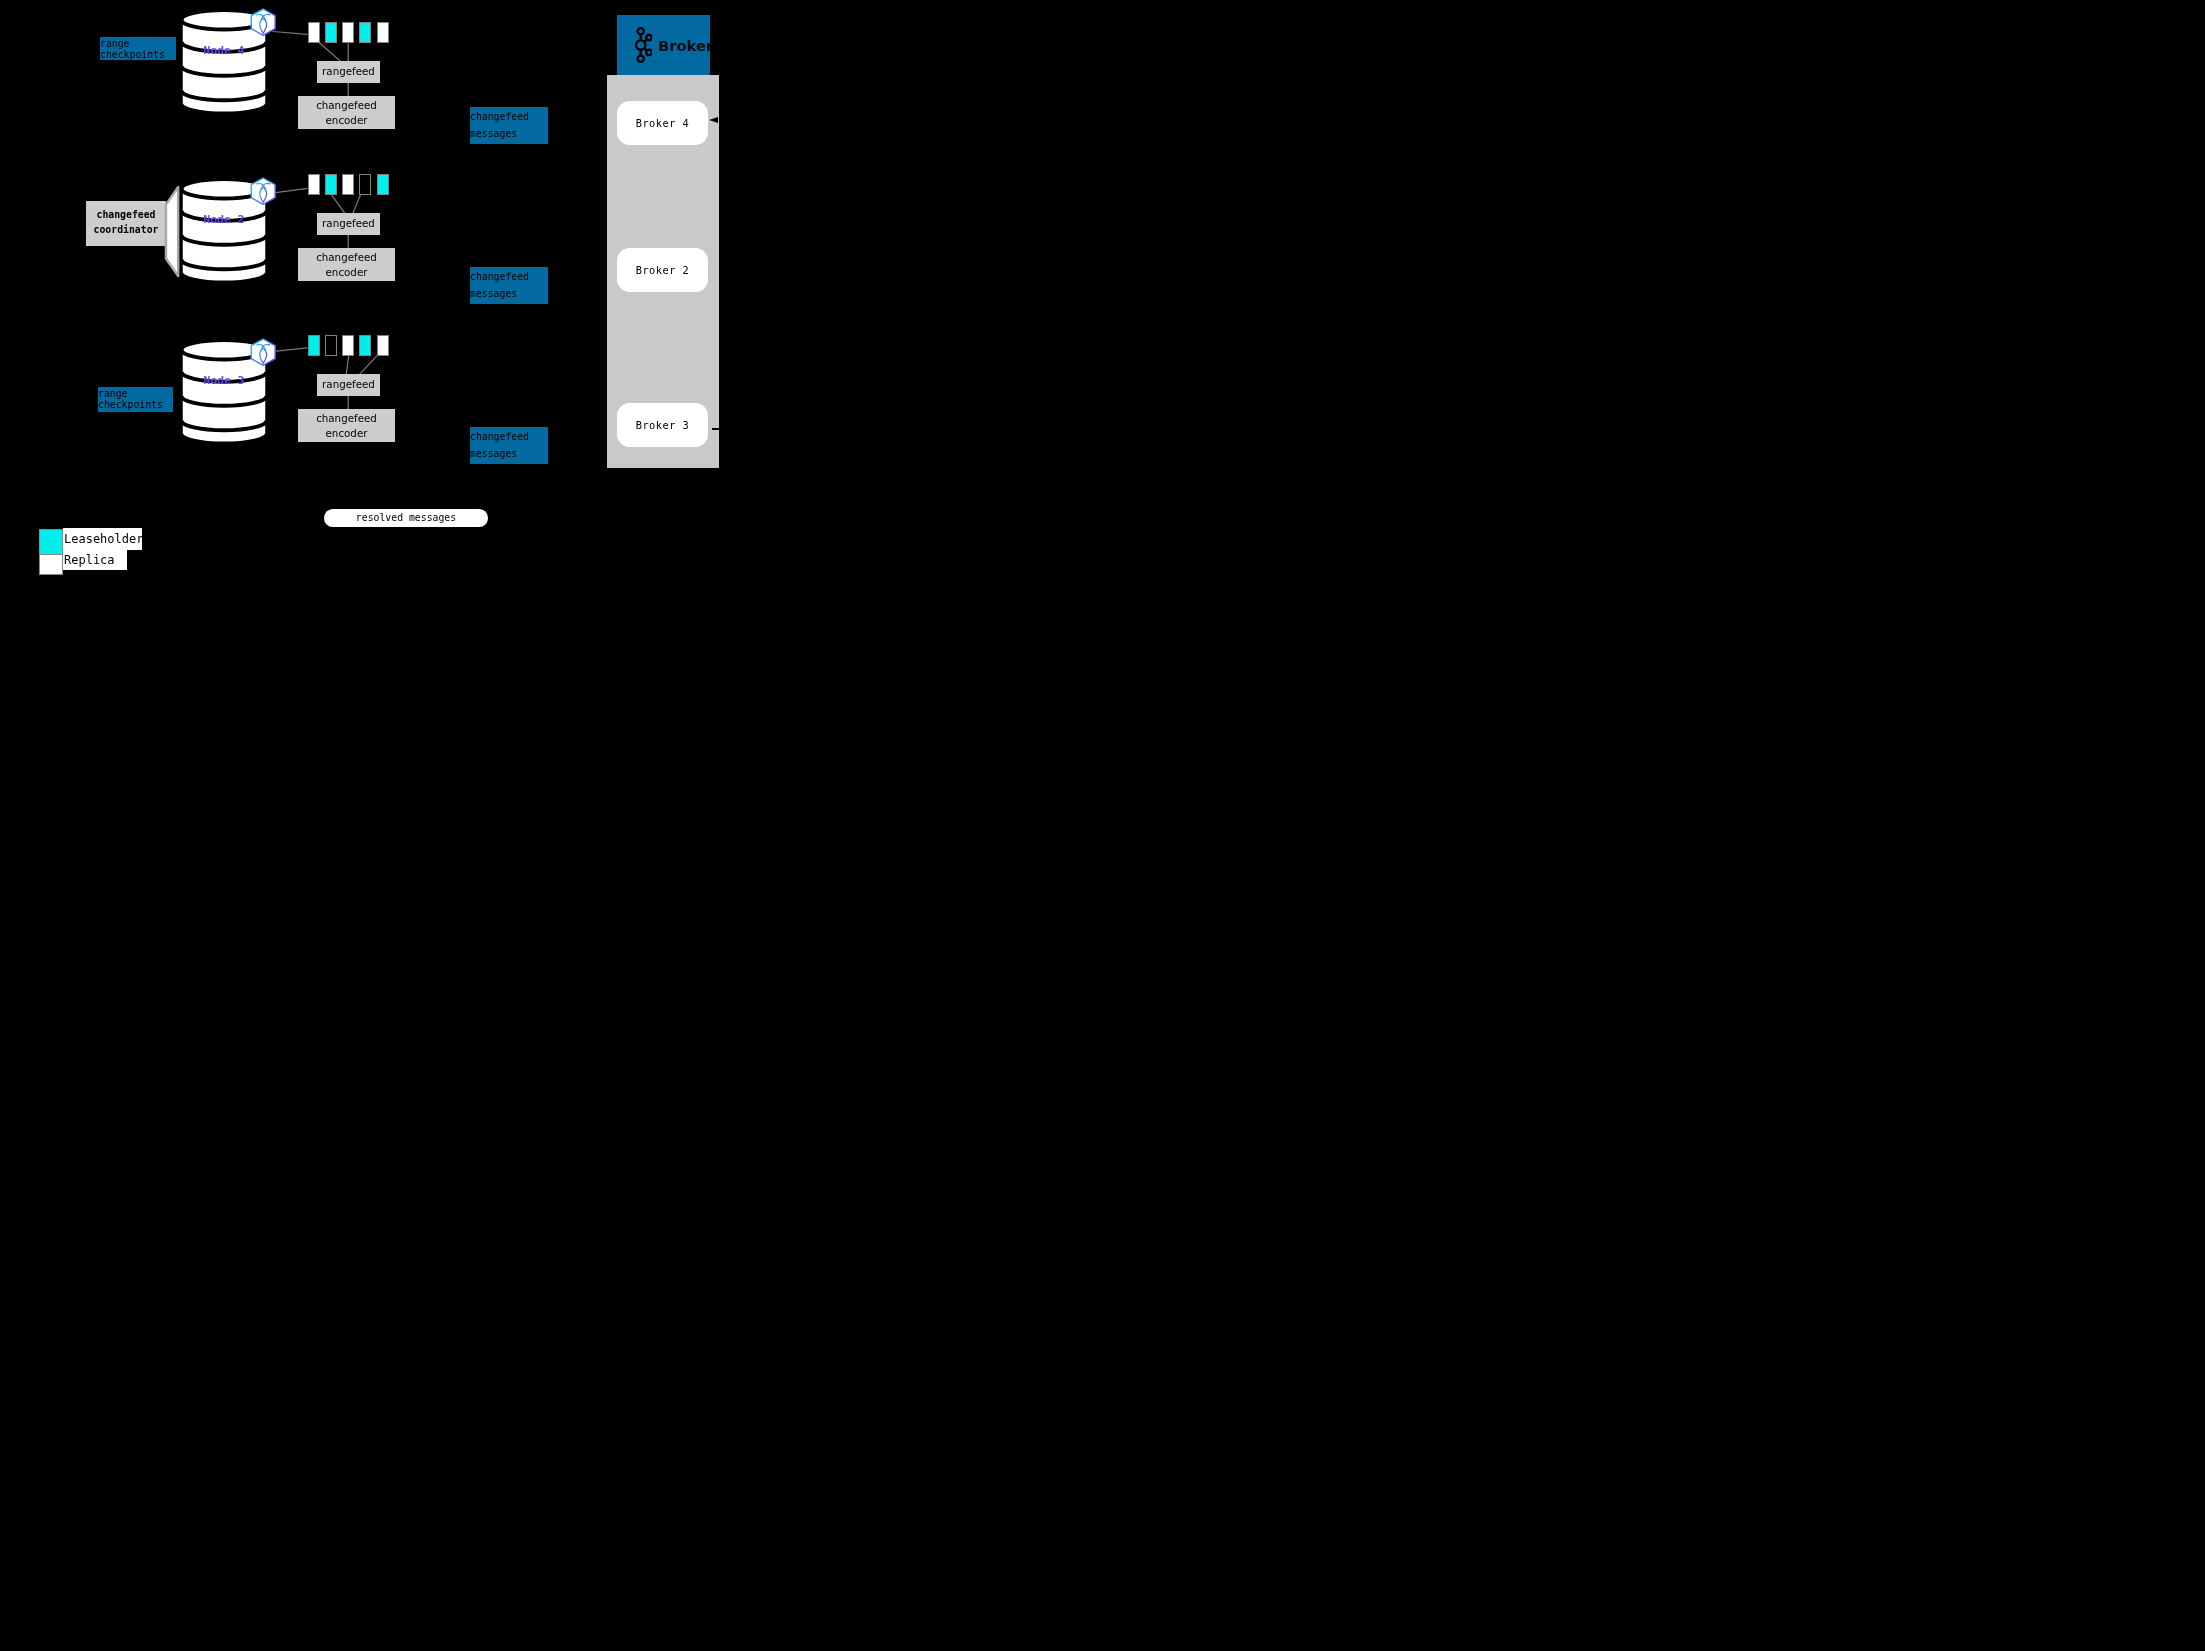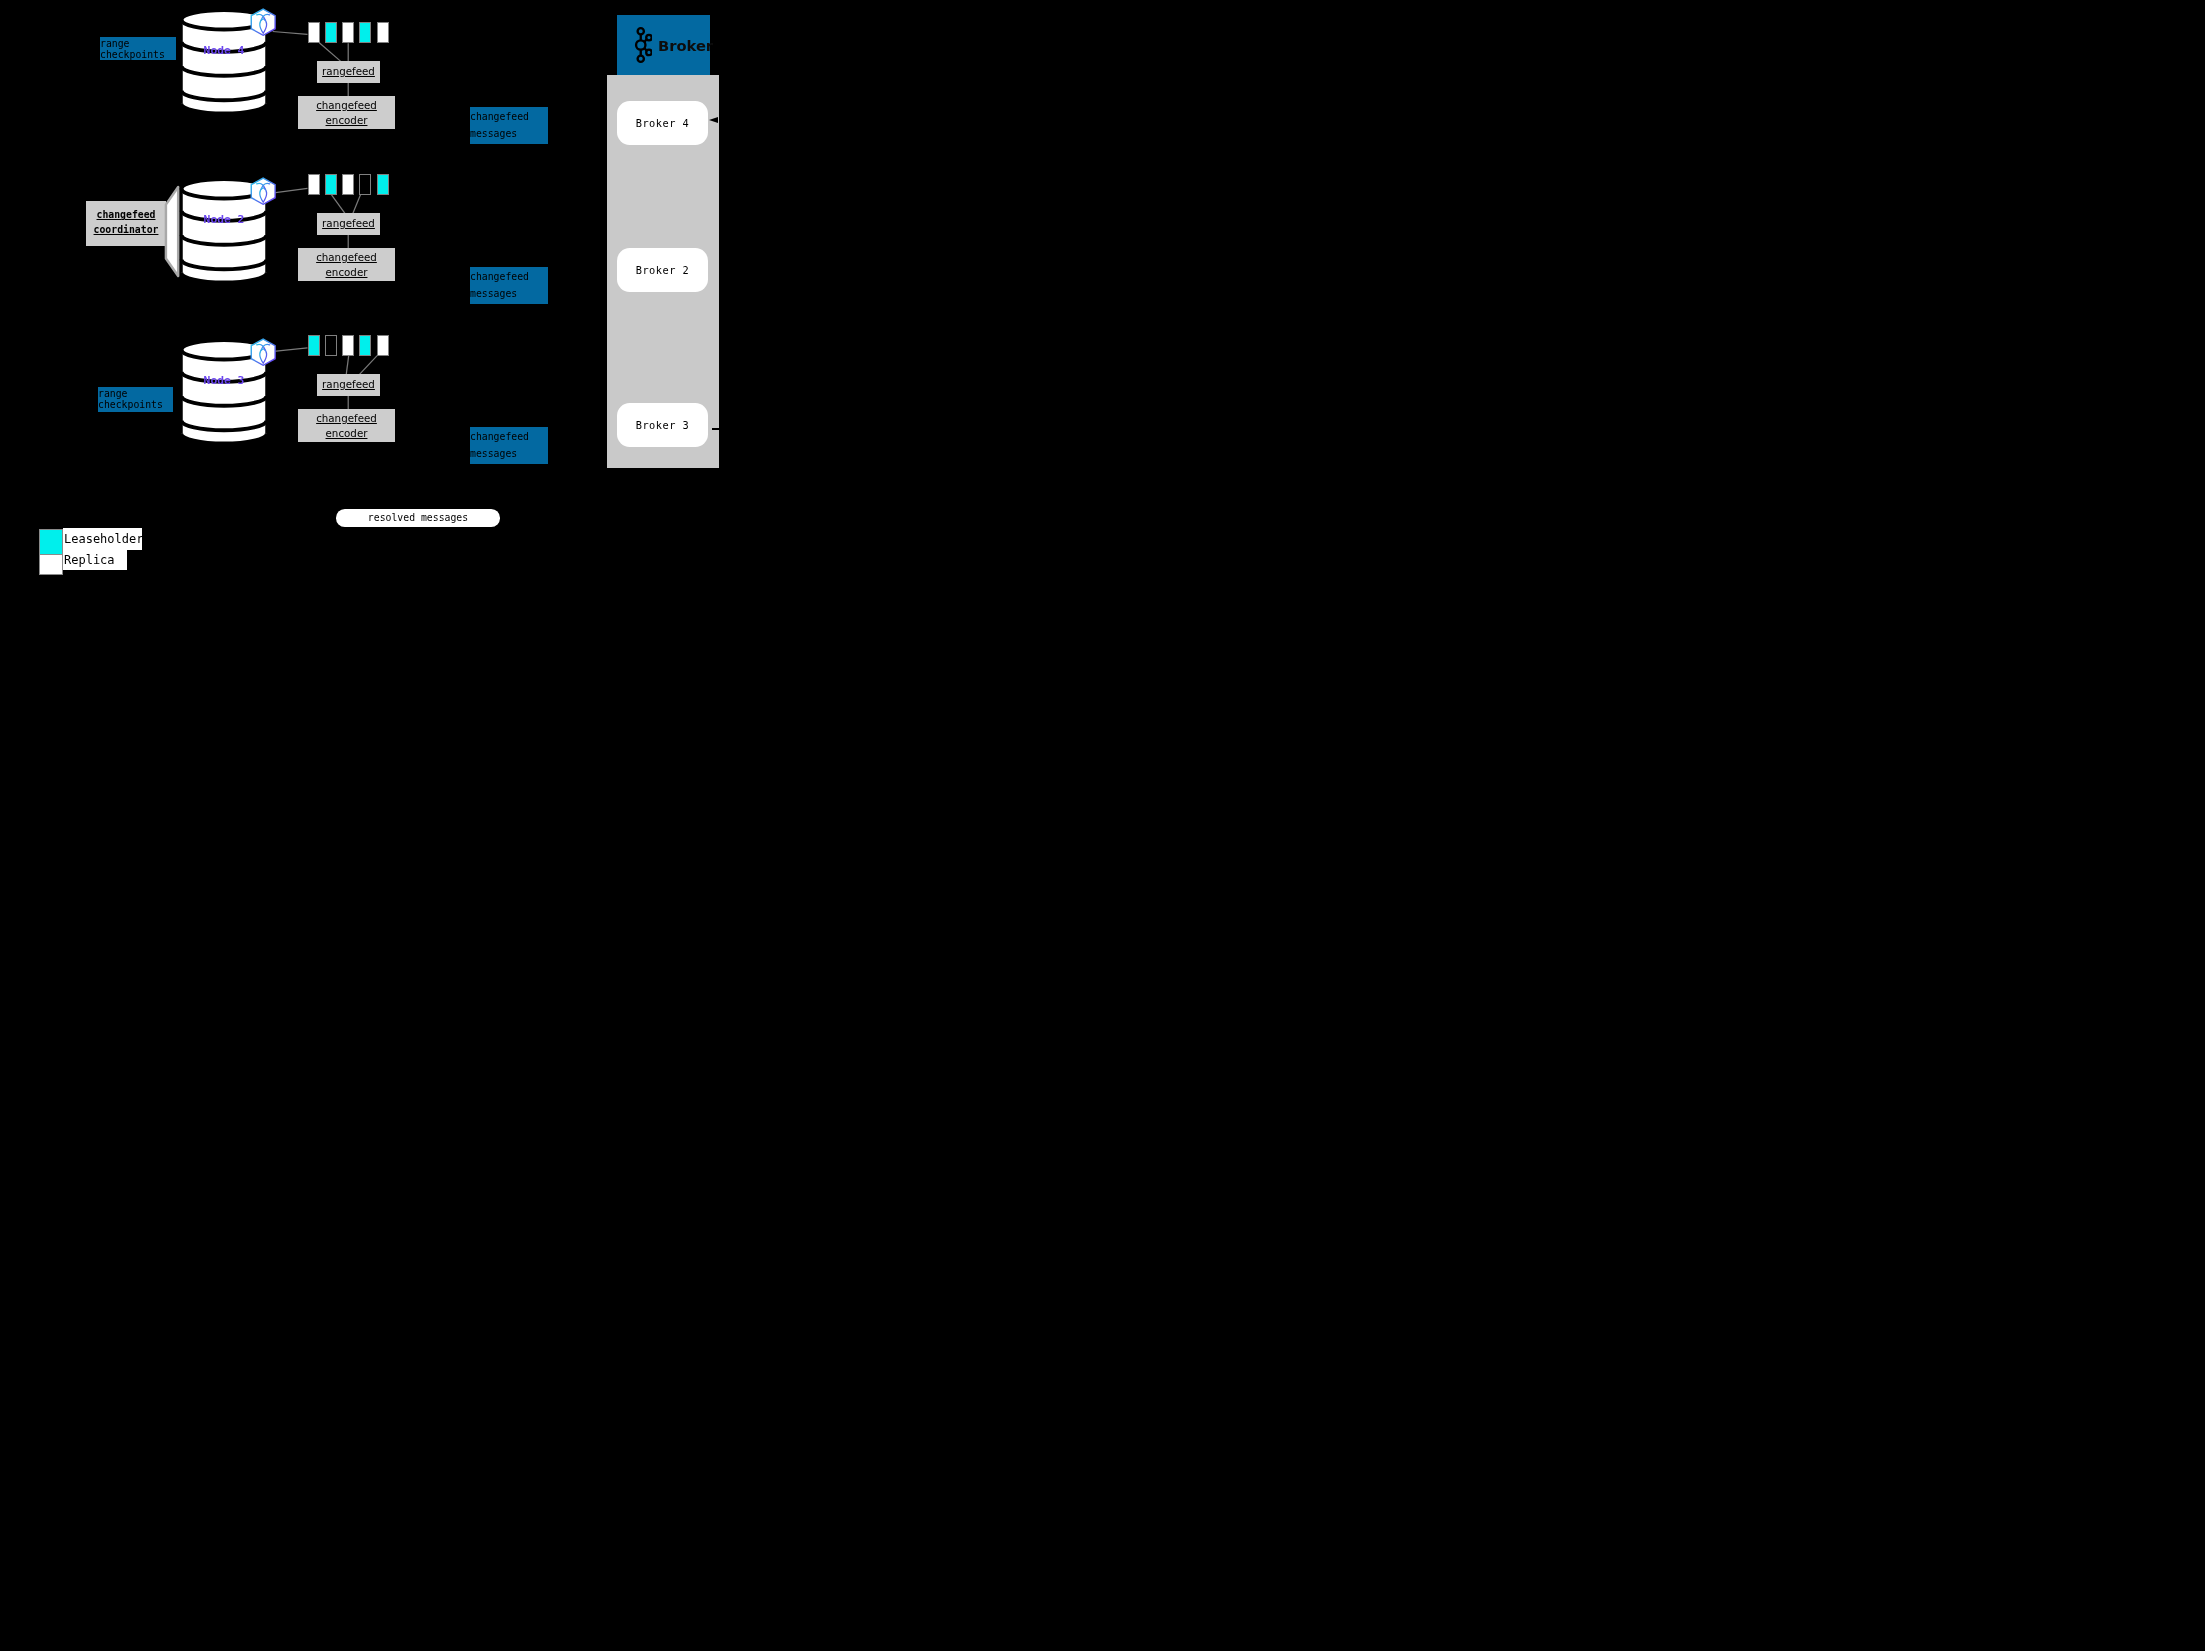--- a/index.html
+++ b/index.html
@@ -6,21 +6,21 @@
     --teal:#00efec; --box-gray:#cdcdcd; --panel-gray:#c9c9c9;
     --node-purple:#6b46ef; --border-gray:#808080; --line-gray:#7a7a7a;
   }
   *{margin:0;padding:0;box-sizing:border-box;}
   body{background:#000;font-family:"DejaVu Sans",sans-serif;}
   .canvas{position:relative;width:769px;height:576px;background:#000;overflow:hidden;}
   .abs{position:absolute;}
   .mono{font-family:"DejaVu Sans Mono","Liberation Mono",monospace;}
   .sans{font-family:"DejaVu Sans","Liberation Sans",sans-serif;}
   .whitebox{background:#0369a1;color:#000;}
-  .graybox{background:var(--box-gray);color:#000;text-align:center;text-decoration:underline;}
+  .graybox{background:var(--box-gray);color:#000;text-align:center;}
   .range-cell{border:1.5px solid var(--border-gray);}
   .range-cell[data-kind="leaseholder"]{background:var(--teal);}
   .range-cell[data-kind="replica"]{background:#ffffff;}
   .range-cell[data-kind="empty"]{background:transparent;}
   .node-label{color:var(--node-purple);font-weight:bold;font-size:11.3px;text-align:center;
     font-family:"DejaVu Sans Mono","Liberation Mono",monospace;}
   .msg-label{font-size:9.8px;line-height:16.7px;padding-top:2px;overflow:hidden;}
   .chk-label{font-size:9.8px;line-height:11.3px;padding-top:1px;overflow:hidden;}
   .rf-label{font-size:10.3px;line-height:21.6px;}
   .enc-label{font-size:10.3px;line-height:15px;padding-top:1.5px;}
@@ -222,21 +222,21 @@
 
   <div class="abs" style="left:607px;top:75px;width:112px;height:393px;background:var(--panel-gray);"></div>
 
   <div class="abs broker mono" style="left:617px;top:101px;width:91px;height:44px;">Broker 4</div>
   <div class="abs broker mono" style="left:617px;top:248px;width:91px;height:44px;">Broker 2</div>
   <div class="abs broker mono" style="left:617px;top:403px;width:91px;height:44px;">Broker 3</div>
 
   <div class="abs arrowhead-left" style="left:709px;top:117px;"></div>
   <div class="abs" style="left:712px;top:428px;width:6.9px;height:1.5px;background:#000;"></div>
 
-  <div class="abs pill mono" style="left:336px;top:509px;width:164px;height:17.6px;">resolved messages</div>
+  <div class="abs pill mono" style="left:324px;top:509px;width:164px;height:17.6px;">resolved messages</div>
 
   <div class="abs legend-swatch" style="left:39px;top:529px;width:23.5px;height:25.5px;" data-kind="leaseholder"></div>
   <div class="abs legend-swatch" style="left:39px;top:554px;width:23.5px;height:20.6px;" data-kind="replica"></div>
   <div class="abs legend-label mono" style="left:63px;top:528px;width:79px;height:21.6px;">
     <span>Leaseholder</span>
   </div>
   <div class="abs legend-label mono" style="left:63px;top:550px;width:64px;height:19.6px;">
     <span>Replica</span>
   </div>
 

